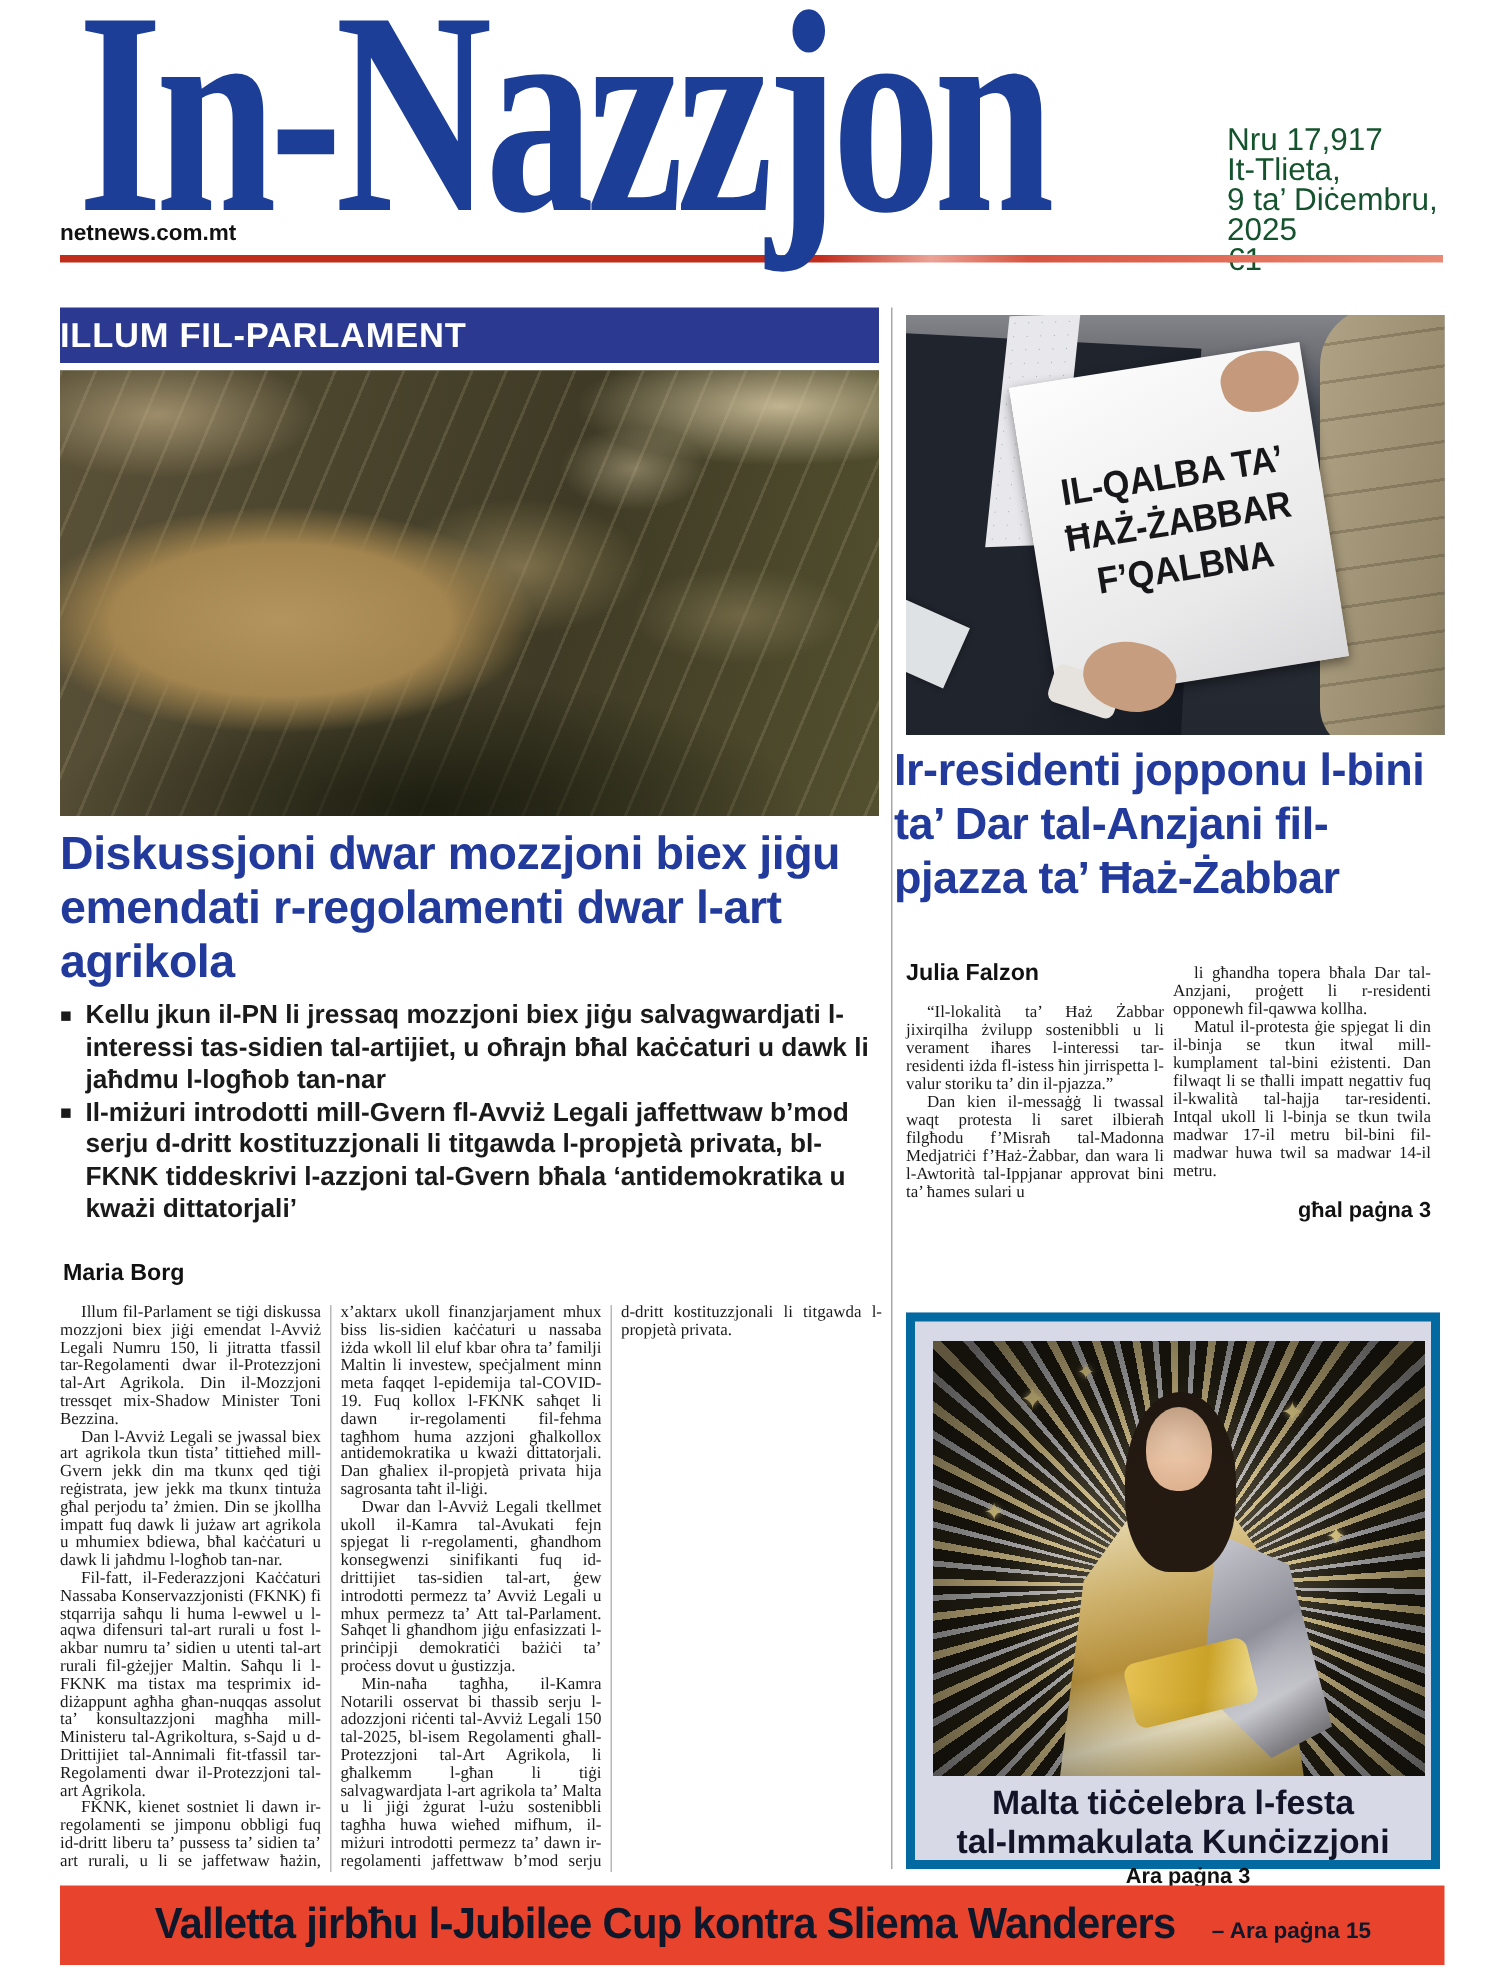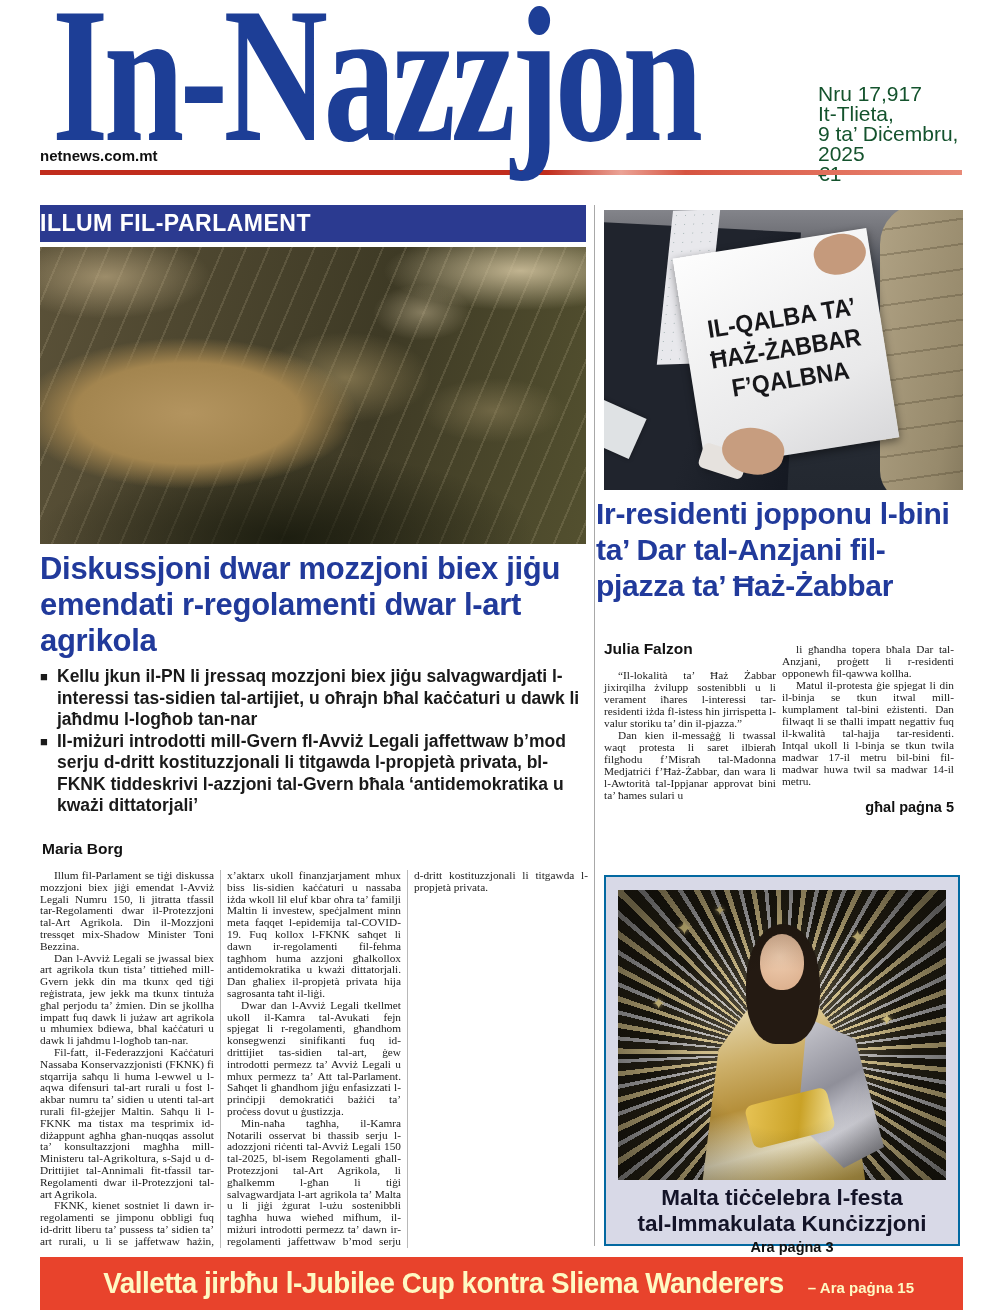--- a/index.html
+++ b/index.html
@@ -155,21 +155,21 @@
   }
   .rs-pageref {
     font-family:"Liberation Sans", sans-serif;
     font-weight:700; font-size:14.5px; color:#111;
     text-align:right; margin-top:14px;
   }
 
   
   .festa-box {
     position:absolute; left:604px; top:875px; width:356px; height:371px;
-    background:#d8d9e7; border:2px solid #0369a1;
+    background:#d8d9e7; border:6px solid #0369a1;
   }
   .festa-photo {
     position:absolute; left:12px; top:13px; width:328px; height:290px;
     background:#17140d; overflow:hidden;
   }
   .fp-rays {
     position:absolute; left:-40px; top:-40px; right:-40px; bottom:-40px;
     background:
       radial-gradient(circle at 50% 52%, rgba(255,240,200,.25) 0 12%, transparent 45%),
       repeating-conic-gradient(from -90deg at 50% 55%,
@@ -218,21 +218,21 @@
     color:#141428;
   }
   .festa-pageref {
     position:absolute; left:0; top:342px; width:100%; padding-top:20px;
     text-align:center; font-weight:700; font-size:14.5px; color:#111;padding-left:20px;
   }
 
   
   .bottom-banner {
     position:absolute; left:40px; top:1257px; width:923px; height:53px;
-    background:#e8432c; color:#fef9c3; text-align:center;
+    background:#e8432c; color:#0f172a; text-align:center;
     display:flex; align-items:center; justify-content:center; gap:10px;
     white-space:nowrap;
   }
   .bottom-banner .bb-main {
     font-weight:700; font-size:29px; letter-spacing:-.5px;
     transform:scaleX(.96);
   }
   .bottom-banner .bb-ref {
     font-weight:700; font-size:15px; position:relative; top:4px;
   }
@@ -300,21 +300,21 @@
 
   <div class="right-story">
     <div class="rs-col">
       <div class="rs-byline">Julia Falzon</div>
       <p>“Il-lokalità ta’ Ħaż Żabbar jixirqilha żvilupp sostenibbli u li verament iħares l-interessi tar-residenti iżda fl-istess ħin jirrispetta l-valur storiku ta’ din il-pjazza.”</p>
       <p>Dan kien il-messaġġ li twassal waqt protesta li saret ilbieraħ filgħodu f’Misraħ tal-Madonna Medjatriċi f’Ħaż-Żabbar, dan wara li l-Awtorità tal-Ippjanar approvat bini ta’ ħames sulari u</p>
     </div>
     <div class="rs-col">
       <p>li għandha topera bħala Dar tal-Anzjani, proġett li r-residenti opponewh fil-qawwa kollha.</p>
       <p>Matul il-protesta ġie spjegat li din il-binja se tkun itwal mill-kumplament tal-bini eżistenti. Dan filwaqt li se tħalli impatt negattiv fuq il-kwalità tal-hajja tar-residenti. Intqal ukoll li l-binja se tkun twila madwar 17-il metru bil-bini fil-madwar huwa twil sa madwar 14-il metru.</p>
-      <div class="rs-pageref">għal paġna 5</div>
+      <div class="rs-pageref">għal paġna 3</div>
     </div>
   </div>
 
   <div class="festa-box">
     <div class="festa-photo">
       <div class="fp-rays"></div>
       <div class="fp-body"></div>
       <div class="fp-mantle"></div>
       <div class="fp-sash"></div>
       <div class="fp-hair"></div>

